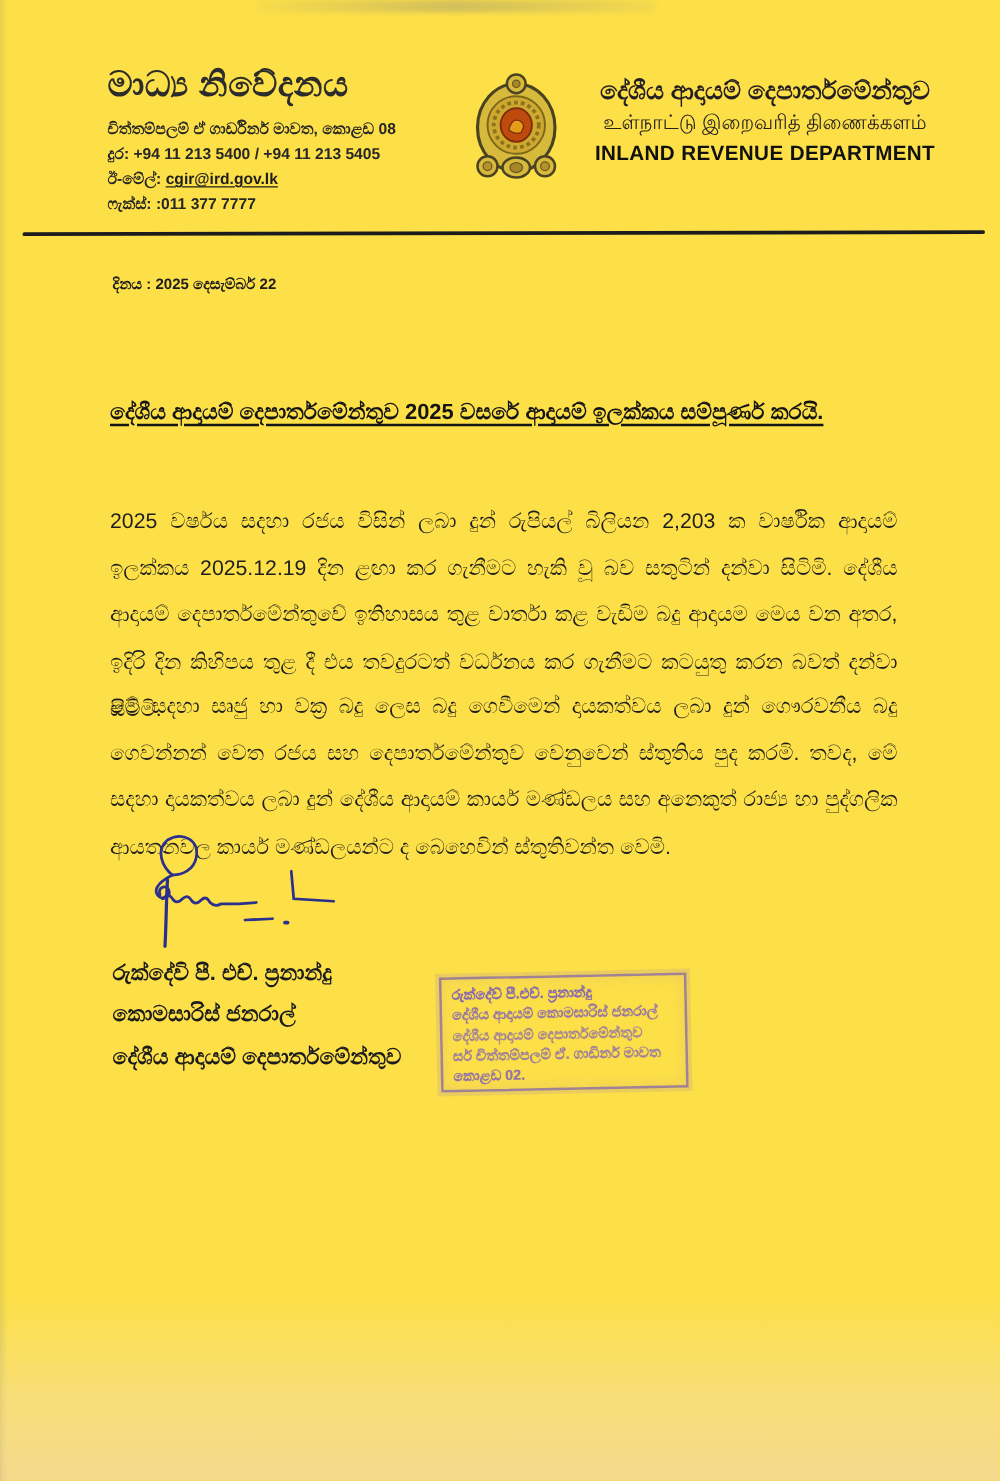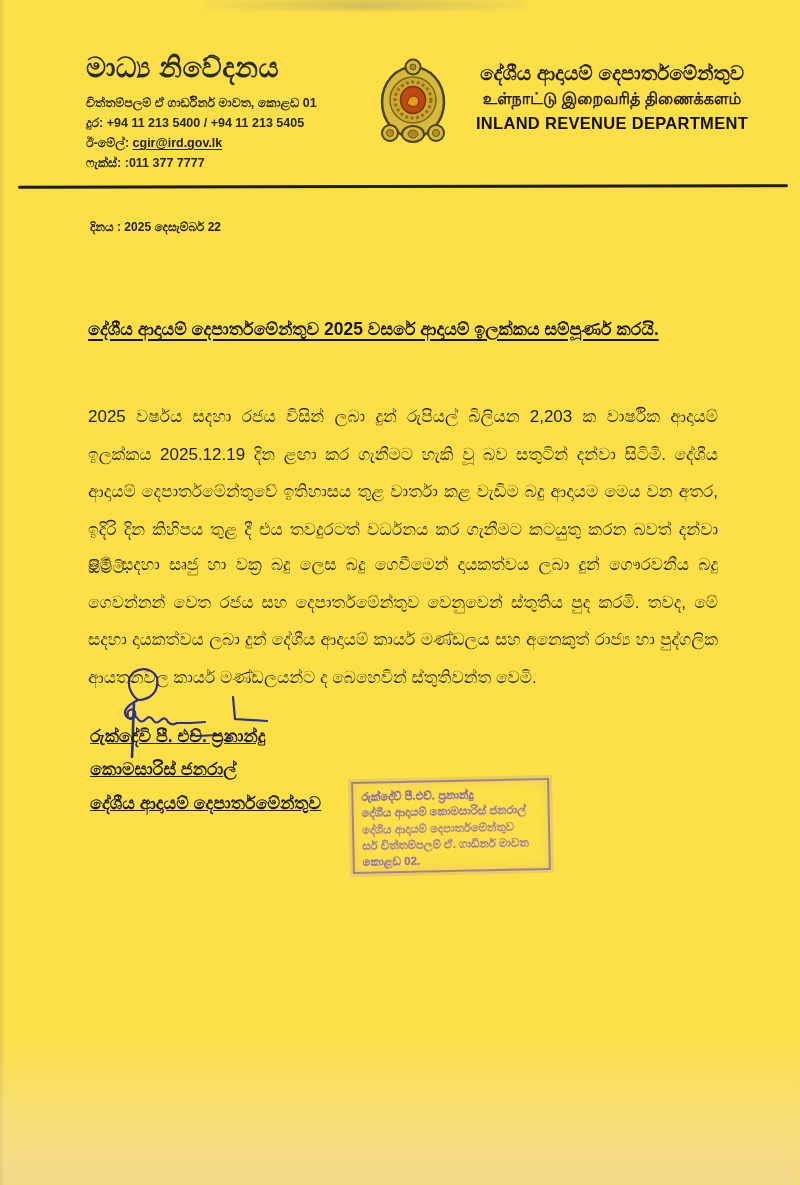--- a/index.html
+++ b/index.html
@@ -22,41 +22,41 @@
   
   .header-left{position:absolute;left:86px;top:52px;width:300px;}
   .media-release-title{font-size:28px;font-weight:600;color:#2c2c2c;margin:0 0 8px 0;letter-spacing:.5px;}
   .contact-line{font-size:12.5px;font-weight:700;color:#262626;line-height:1.6;}
   .contact-line .email{color:#1e1e1e;text-decoration:underline;text-underline-offset:2px;}
 
   .emblem{position:absolute;left:371px;top:56px;width:84px;height:88px;}
 
   .header-right{position:absolute;left:462px;top:60px;width:300px;text-align:center;}
   .dept-sinhala{font-size:20px;font-weight:700;color:#241f21;line-height:1.35;}
-  .dept-tamil{font-size:16px;font-weight:700;color:#241f21;line-height:1.5;}
+  .dept-tamil{font-size:16px;font-weight:400;color:#241f21;line-height:1.5;}
   .dept-english{font-size:16.5px;font-weight:700;color:#111;letter-spacing:.3px;line-height:1.5;}
 
   .divider{position:absolute;left:18px;top:185px;width:770px;height:3px;background:#1c1c1c;
     transform:rotate(-.12deg);border-radius:2px;}
 
   .date-line{position:absolute;left:90px;top:220px;font-size:12px;font-weight:600;color:#1d1d1d;}
 
   .letter-title{position:absolute;left:88px;top:316px;width:630px;
     font-size:17.5px;font-weight:700;color:#151515;
     text-decoration:underline;text-underline-offset:4px;text-decoration-thickness:1.5px;
     line-height:1.5;}
 
   .para{position:absolute;left:88px;width:630px;font-size:17px;font-weight:500;
     color:#1e1e1e;line-height:2.22;text-align:justify;}
   .para-1{top:398px;}
   .para-2{top:546px;}
 
   .signature-svg{position:absolute;left:100px;top:664px;width:185px;height:95px;}
 
-  .sig-block{position:absolute;left:90px;top:720px;width:320px;text-decoration:underline;}
+  .sig-block{position:absolute;left:90px;top:762px;width:320px;}
   .sig-line{font-size:17.5px;font-weight:600;color:#1c1c1c;line-height:1.9;}
 
   .stamp{
     position:absolute;left:352px;top:780px;width:198px;height:92px;
     border:2px solid rgba(128,98,176,.75);
     box-shadow:0 0 0 3px rgba(150,120,195,.18), inset 0 0 12px rgba(150,120,195,.18);
     transform:rotate(-1.2deg);
     padding:5px 8px;box-sizing:border-box;
     color:#8767b2;
   }
@@ -70,21 +70,21 @@
 </head>
 <body>
 
 <div class="page">
 
   <div class="scan-smudge-top"></div>
   <div class="scan-edge-left"></div>
 
   <div class="header-left">
     <div class="media-release-title">මාධ්‍ය නිවේදනය</div>
-    <div class="contact-line">චිත්තම්පලම් ඒ ගාර්ඩිනර් මාවත, කොළඩ 01</div>
+    <div class="contact-line">චිත්තම්පලම් ඒ ගාර්ඩිනර් මාවත, කොළඩ 08</div>
     <div class="contact-line">දුර: +94 11 213 5400 / +94 11 213 5405</div>
     <div class="contact-line">
       <span>ඊ-මේල්:</span>
       <span class="email">cgir@ird.gov.lk</span>
     </div>
     <div class="contact-line">ෆැක්ස්: :011 377 7777</div>
   </div>
 
   <div class="emblem">
     <svg viewBox="0 0 84 88" width="84" height="88">

